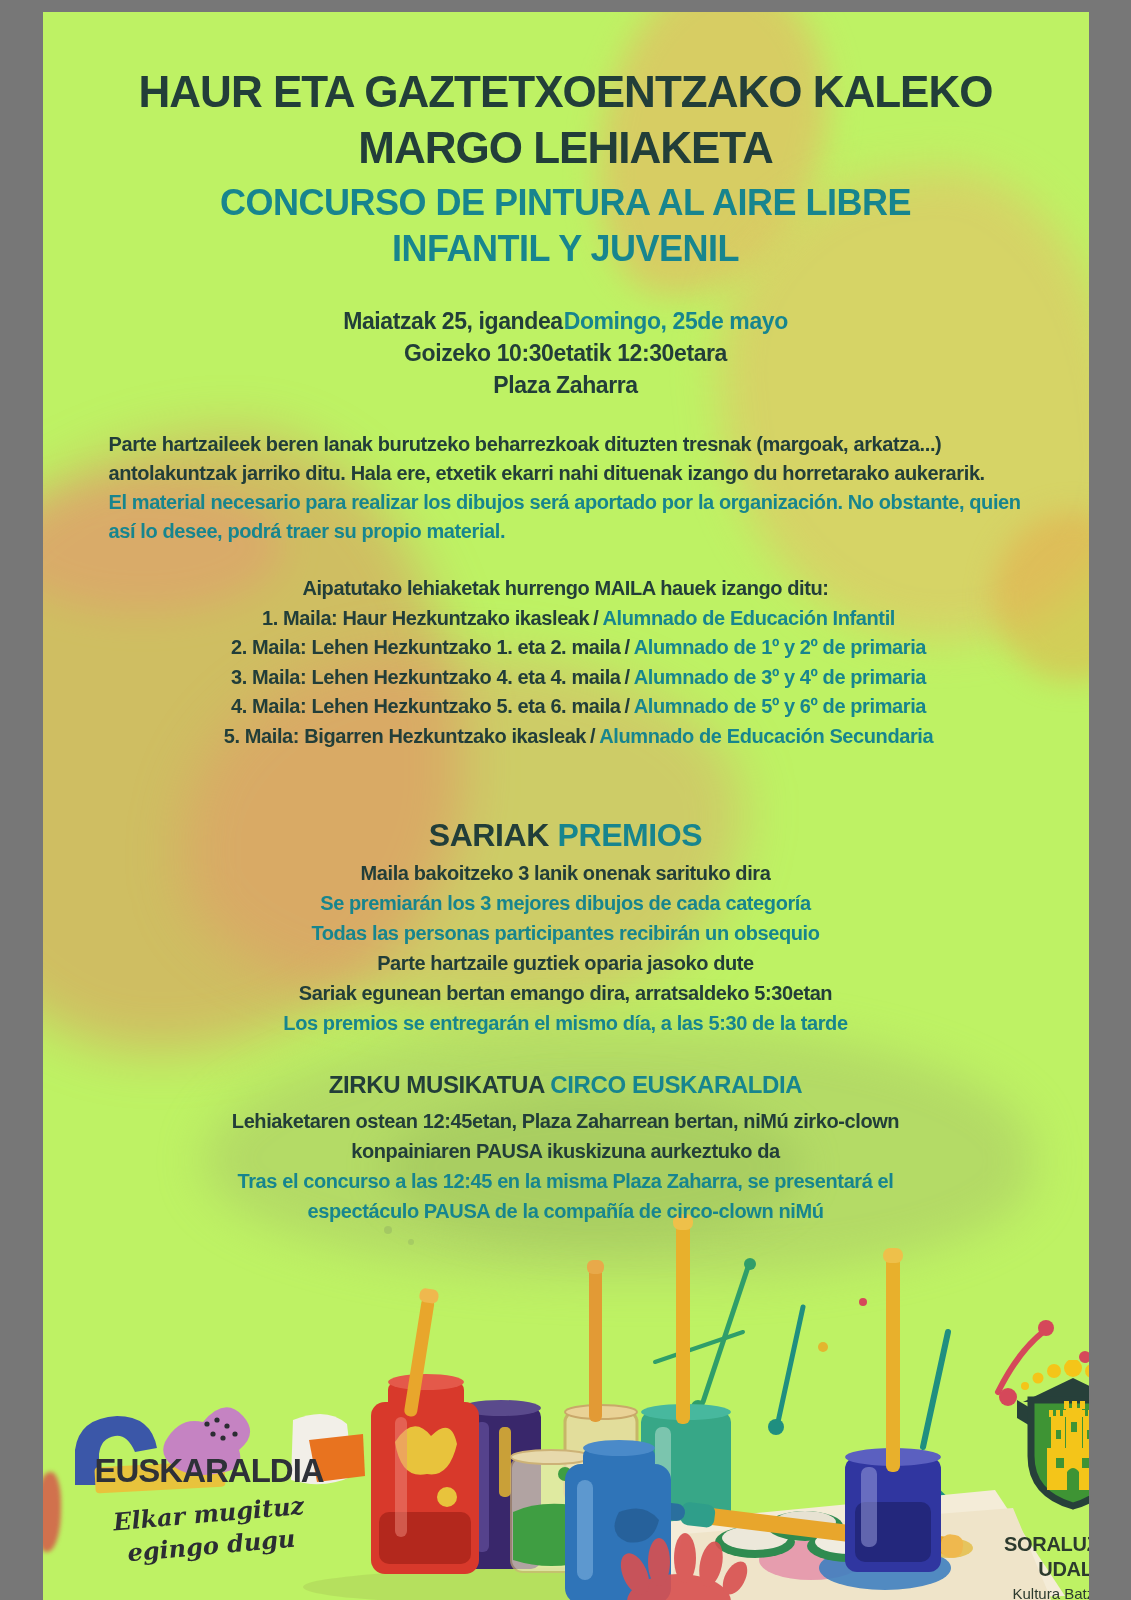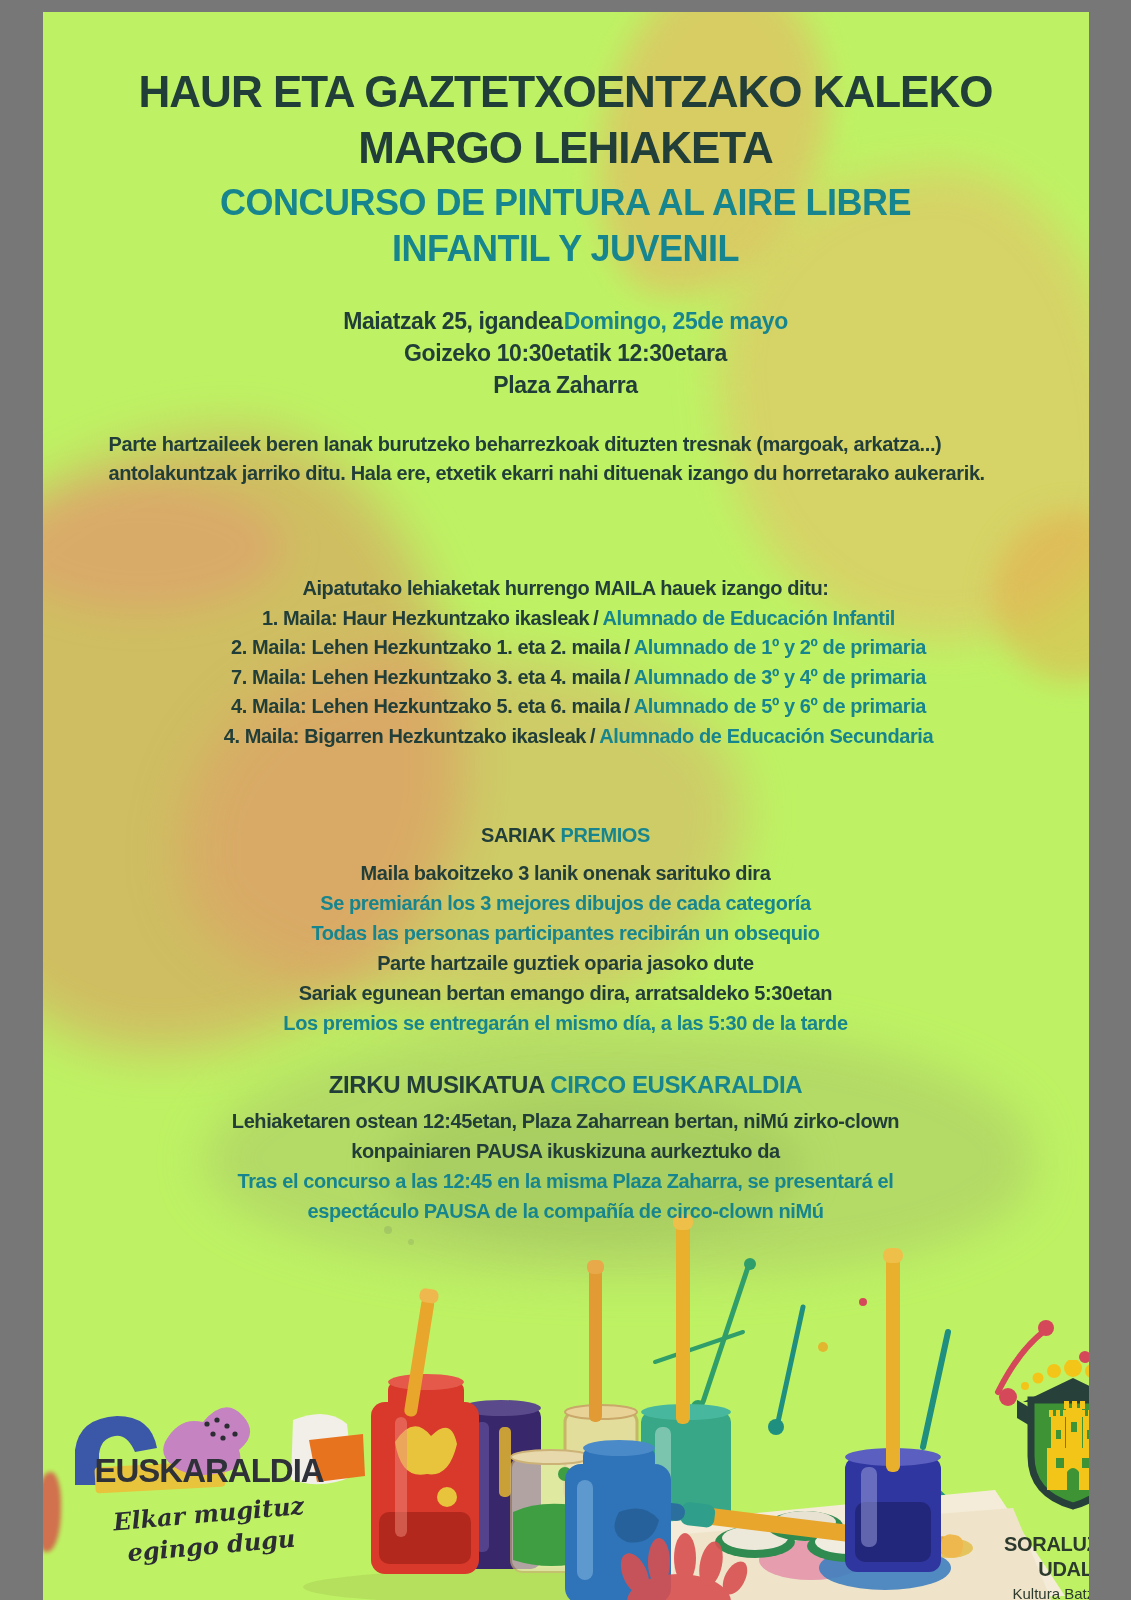--- a/index.html
+++ b/index.html
@@ -36,21 +36,21 @@
   .block{position:absolute;left:0;right:0;z-index:3;}
   .title{top:52px;font-weight:bold;font-size:44px;line-height:56px;letter-spacing:-1px;color:#223E39;}
   .subtitle{top:168px;font-weight:bold;font-size:36px;line-height:46px;letter-spacing:-.5px;color:#17858E;}
   .when{top:293px;font-weight:bold;font-size:23px;line-height:32px;letter-spacing:-.4px;}
   .when .row{display:flex;justify-content:center;gap:1px;}
   .materials{top:418px;left:66px;right:60px;font-weight:bold;font-size:20px;line-height:29px;letter-spacing:-.4px;text-align:left;}
   .materials p{margin:0;}
   .categories{top:562px;font-weight:bold;font-size:20px;line-height:29.5px;letter-spacing:-.4px;}
   .cat-item{white-space:nowrap;padding-left:26px;}
   .prizes{top:806px;font-weight:bold;letter-spacing:-.4px;}
-  .prizes .heading{font-size:20px;line-height:34px;margin-bottom:6px;}
+  .prizes .heading{font-size:32px;line-height:34px;margin-bottom:6px;}
   .prizes .line{font-size:20px;line-height:30px;}
   .circus{top:1056px;font-weight:bold;letter-spacing:-.4px;}
   .circus .heading{font-size:24px;line-height:34px;margin-bottom:4px;}
   .circus p{margin:0 auto;max-width:770px;font-size:20px;line-height:30px;}
   .sep{padding:0 4px;}
   
   .photo{position:absolute;left:0;top:1200px;width:1131px;height:400px;z-index:1;}
   
   .euskaraldia{position:absolute;left:22px;top:1378px;width:300px;height:200px;z-index:4;}
   .euskaraldia .mark{position:absolute;left:0;top:0;}
@@ -96,38 +96,39 @@
     <div class="row">
       <span class="dark">Goizeko 10:30etatik 12:30etara</span>
     </div>
     <div class="row">
       <span class="dark">Plaza Zaharra</span>
     </div>
   </div>
 
   <div class="block materials">
     <p class="dark">Parte hartzaileek beren lanak burutzeko beharrezkoak dituzten tresnak (margoak, arkatza...) antolakuntzak jarriko ditu. Hala ere, etxetik ekarri nahi dituenak izango du horretarako aukerarik.</p>
+    <p class="teal">El material necesario para realizar los dibujos será aportado por la organización. No obstante, quien así lo desee, podrá traer su propio material.</p>
   </div>
 
   <div class="block categories center">
     <div class="dark">Aipatutako lehiaketak hurrengo MAILA hauek izango ditu:</div>
     <div class="cat-item">
       <span class="dark">1. Maila: Haur Hezkuntzako ikasleak</span><span class="dark sep">/</span><span class="teal">Alumnado de Educación Infantil</span>
     </div>
     <div class="cat-item">
       <span class="dark">2. Maila: Lehen Hezkuntzako 1. eta 2. maila</span><span class="dark sep">/</span><span class="teal">Alumnado de 1º y 2º de primaria</span>
     </div>
     <div class="cat-item">
-      <span class="dark">7. Maila: Lehen Hezkuntzako 3. eta 4. maila</span><span class="dark sep">/</span><span class="teal">Alumnado de 3º y 4º de primaria</span>
+      <span class="dark">3. Maila: Lehen Hezkuntzako 4. eta 4. maila</span><span class="dark sep">/</span><span class="teal">Alumnado de 3º y 4º de primaria</span>
     </div>
     <div class="cat-item">
       <span class="dark">4. Maila: Lehen Hezkuntzako 5. eta 6. maila</span><span class="dark sep">/</span><span class="teal">Alumnado de 5º y 6º de primaria</span>
     </div>
     <div class="cat-item">
-      <span class="dark">4. Maila: Bigarren Hezkuntzako ikasleak</span><span class="dark sep">/</span><span class="teal">Alumnado de Educación Secundaria</span>
+      <span class="dark">5. Maila: Bigarren Hezkuntzako ikasleak</span><span class="dark sep">/</span><span class="teal">Alumnado de Educación Secundaria</span>
     </div>
   </div>
 
   <div class="block prizes center">
     <div class="heading">
       <span class="dark">SARIAK</span>
       <span class="teal">PREMIOS</span>
     </div>
     <div class="line dark">Maila bakoitzeko 3 lanik onenak sarituko dira</div>
     <div class="line teal">Se premiarán los 3 mejores dibujos de cada categoría</div>

